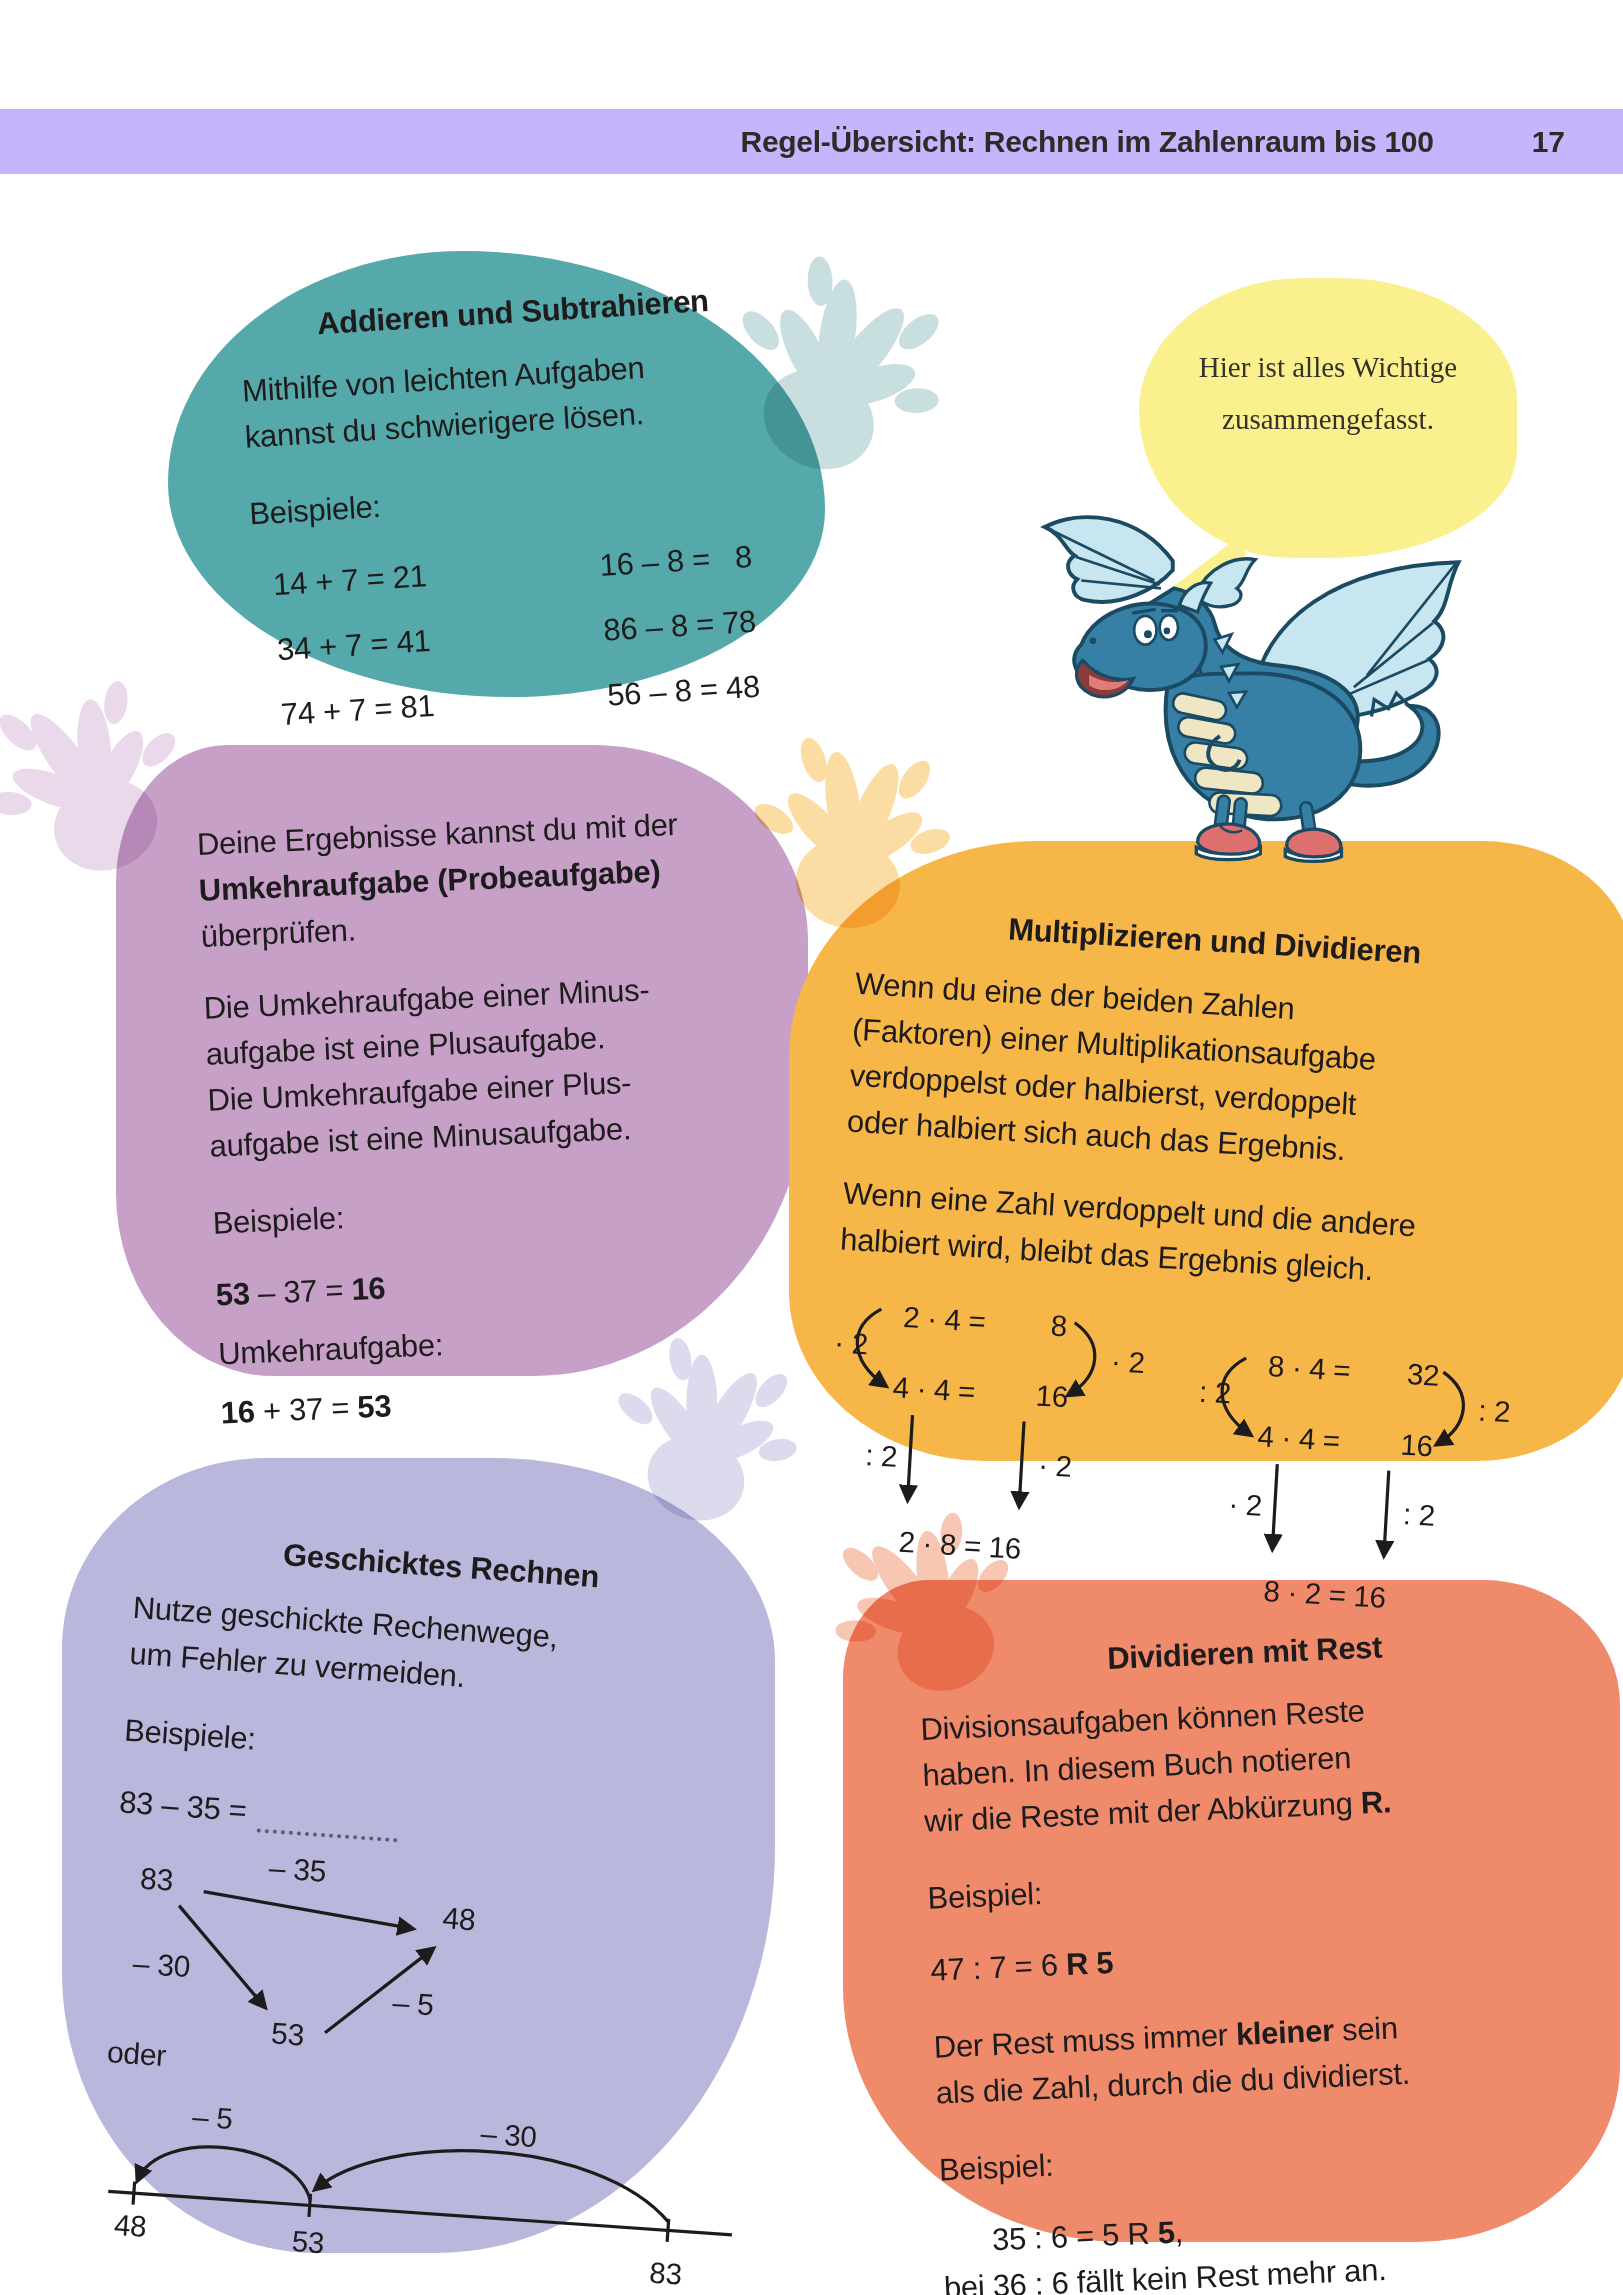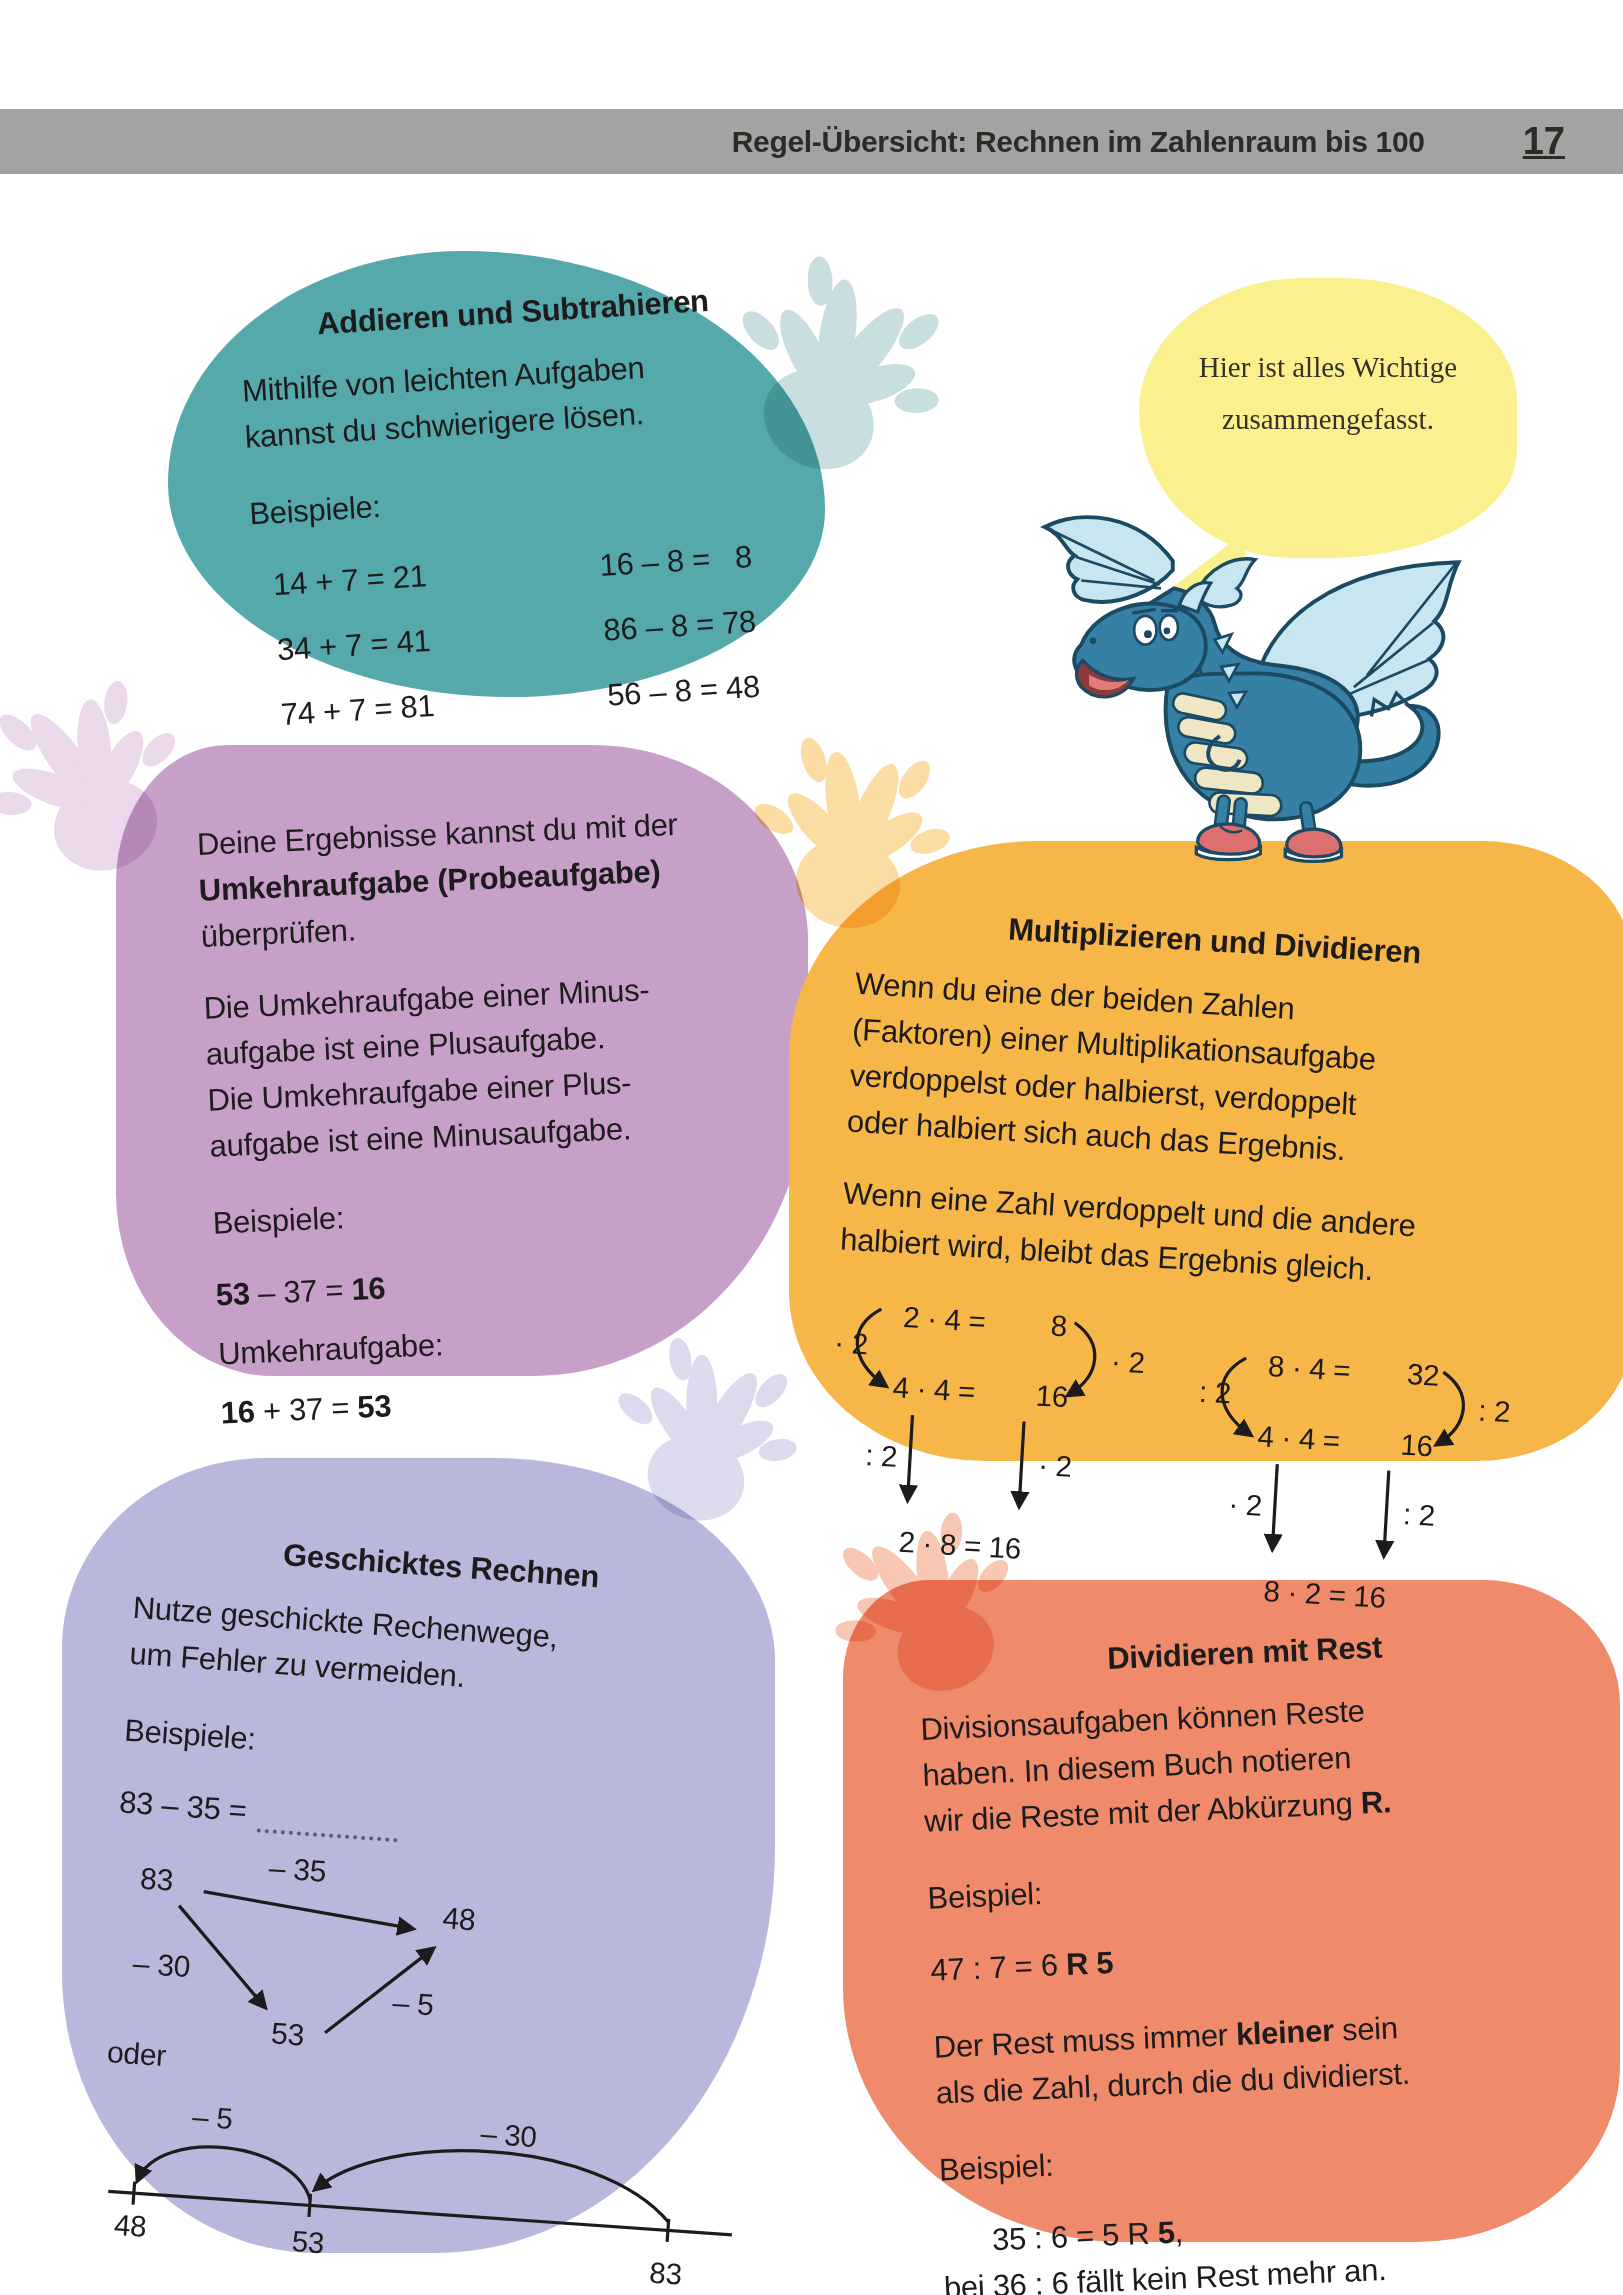--- a/index.html
+++ b/index.html
@@ -1,22 +1,22 @@
 <!DOCTYPE html>
 <html style="font-size:10.5px"><head>
 <meta charset="utf-8">
 <style>
   html,body{margin:0;padding:0;background:#ffffff;}
   .page{position:relative;width:1623px;height:2295px;background:#ffffff;overflow:hidden;
         font-family:"Liberation Sans",sans-serif;color:#1d1b1c;}
   
-  .header{position:absolute;left:0;top:109px;width:1623px;height:65px;background:#a3a3a3;
+  .header{position:absolute;left:0;top:109px;width:1623px;height:65px;background:#c4b5fd;
           display:flex;align-items:center;justify-content:flex-end;padding-right:58px;box-sizing:border-box;gap:98px;}
   .header-title{font-size:30px;font-weight:700;color:#2e2a25;letter-spacing:-0.3px;}
-  .header-num{font-size:38px;font-weight:700;color:#2e2a25;text-decoration:underline;}
+  .header-num{font-size:30px;font-weight:700;color:#2e2a25;}
   
   .blob{position:absolute;}
   .blob-teal{left:168px;top:251px;width:657px;height:446px;background:#56A9AA;
              border-radius:45% 55% 48% 52% / 52% 58% 42% 48%;}
   .blob-purple{left:116px;top:745px;width:692px;height:631px;background:#C7A0C8;
              border-radius:111px 216px 275px 157px / 137px 196px 301px 183px;}
   .blob-orange{left:789px;top:841px;width:844px;height:620px;background:#F7B648;
              border-radius:249px 151px 157px 196px / 216px 124px 131px 170px;}
   .blob-peri{left:62px;top:1458px;width:713px;height:795px;background:#B9B7DB;
              border-radius:203px 281px 340px 255px / 190px 203px 406px 281px;}

